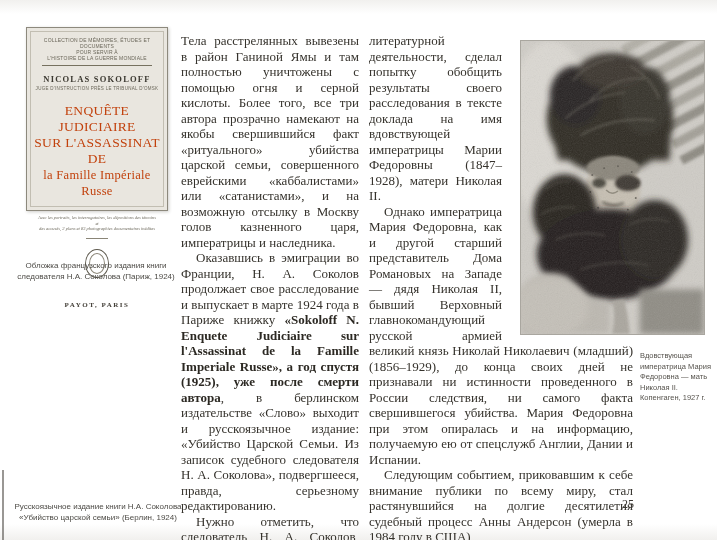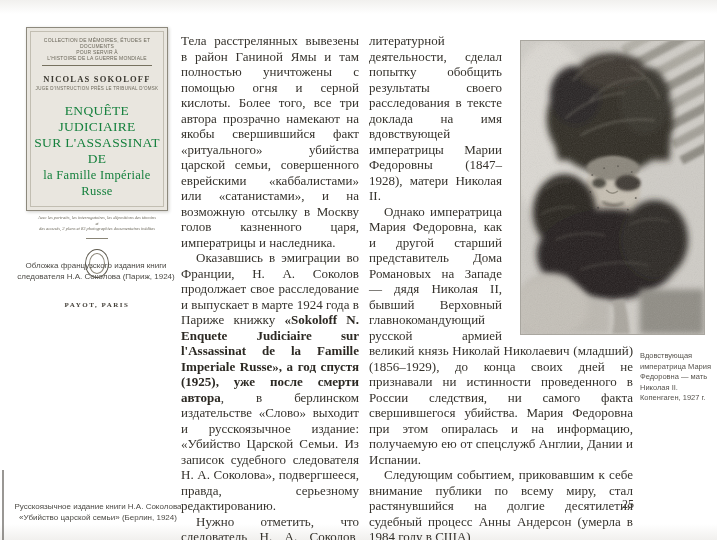--- a/index.html
+++ b/index.html
@@ -14,21 +14,21 @@
     left:26px;top:27px;width:142px;height:184px;
     background:#e9e6df;border:1px solid #8d897d;
     box-shadow:1px 1px 3px rgba(60,55,45,.25);
     text-align:center;color:#45413a;
   }
   .cover-fr .inner-frame{position:absolute;inset:3px;border:1px solid #c2beb2;pointer-events:none;}
   .collection{margin-top:9px;font-family:"Liberation Sans",sans-serif;font-size:5px;line-height:6px;color:#6a6659;letter-spacing:.2px;}
   .rule{height:0;border-top:1px solid #76715f;width:78%;margin:4px auto 0;}
   .fr-author{margin-top:8px;font-size:8.5px;letter-spacing:1.2px;font-weight:bold;color:#3c3931;}
   .fr-author-sub{margin-top:2px;font-size:4.5px;font-family:"Liberation Sans",sans-serif;color:#6a6659;letter-spacing:.3px;}
-  .fr-title{margin-top:12px;font-size:13.5px;line-height:16px;color:#15803d;letter-spacing:.3px;}
+  .fr-title{margin-top:12px;font-size:13.5px;line-height:16px;color:#c2410c;letter-spacing:.3px;}
   .fr-title .t3{font-size:12.5px;}
   .fr-note{margin-top:16px;font-size:4.5px;line-height:5.5px;font-style:italic;color:#6a6659;padding:0 10px;}
   .fr-dash{width:22px;border-top:1px solid #8a8577;margin:6px auto 0;}
   .fr-emblem{margin:10px auto 0;width:22px;height:27px;border:1.5px solid #5d594d;border-radius:50%;position:relative;}
   .fr-emblem:before{content:"";position:absolute;inset:3px;border:1px solid #8a8577;border-radius:50%;}
   .fr-publisher{margin-top:23px;font-size:7px;letter-spacing:1.5px;color:#45413a;font-weight:bold;}
   .cover-ru{
     left:28px;top:294px;width:140px;height:199px;
     background:#efede6;border:3px solid #211e19;
     box-shadow:1px 1px 3px rgba(60,55,45,.3);

